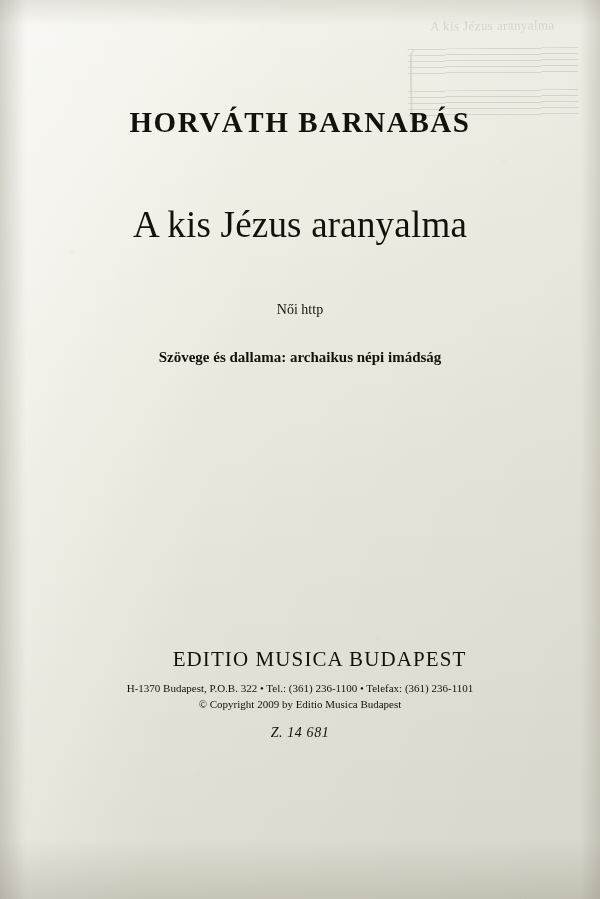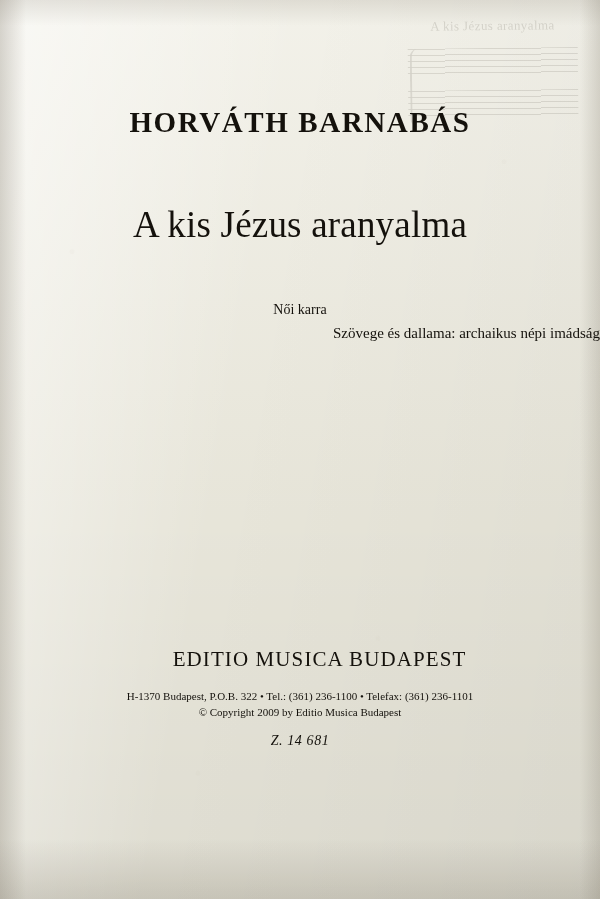--- a/index.html
+++ b/index.html
@@ -131,25 +131,26 @@
     position: absolute;
     top: 302px;
     left: 0;
     width: 100%;
     text-align: center;
     font-size: 14px;
   }
 
   .source-note {
     position: absolute;
-    top: 325px;
-    left: 0;
-    width: 100%;
-    text-align: right;
+    top: 349px;
+    left: 0;
+    width: 100%;
+    text-align: center;
     font-size: 15px;
+    font-weight: bold;
   }
 
   
   .publisher {
     position: absolute;
     top: 638px;
     left: 0;
     width: 100%;
     text-align: center;
   }
@@ -180,21 +181,21 @@
   }
 
   .pub-name {
     margin-top: 9px;
     font-size: 21px;
     letter-spacing: 1.1px;
     padding-left: 39px;
   }
 
   .pub-address {
-    margin-top: 17px;
+    margin-top: 9px;
     font-size: 11px;
     line-height: 1.45;
   }
 
   .plate {
     margin-top: 12px;
     font-size: 14px;
     letter-spacing: 0.6px;
     font-style: italic;
   }
@@ -225,21 +226,21 @@
   </div>
 
   <div id="edge-top"></div>
   <div id="edge-left"></div>
   <div id="edge-right"></div>
   <div id="edge-bottom"></div>
 
   <div id="content">
     <div class="composer">HORVÁTH BARNABÁS</div>
     <div class="work-title">A kis Jézus aranyalma</div>
-    <div class="voicing">Női karra</div>
+    <div class="voicing">Női http</div>
     <div class="source-note">Szövege és dallama: archaikus népi imádság</div>
 
     <div class="publisher">
       <div class="pub-name">EDITIO MUSICA BUDAPEST</div>
       <div class="pub-address">
         <div>H-1370 Budapest, P.O.B. 322 • Tel.: (361) 236-1100 • Telefax: (361) 236-1101</div>
         <div>© Copyright 2009 by Editio Musica Budapest</div>
       </div>
       <div class="plate">Z. 14 681</div>
     </div>

